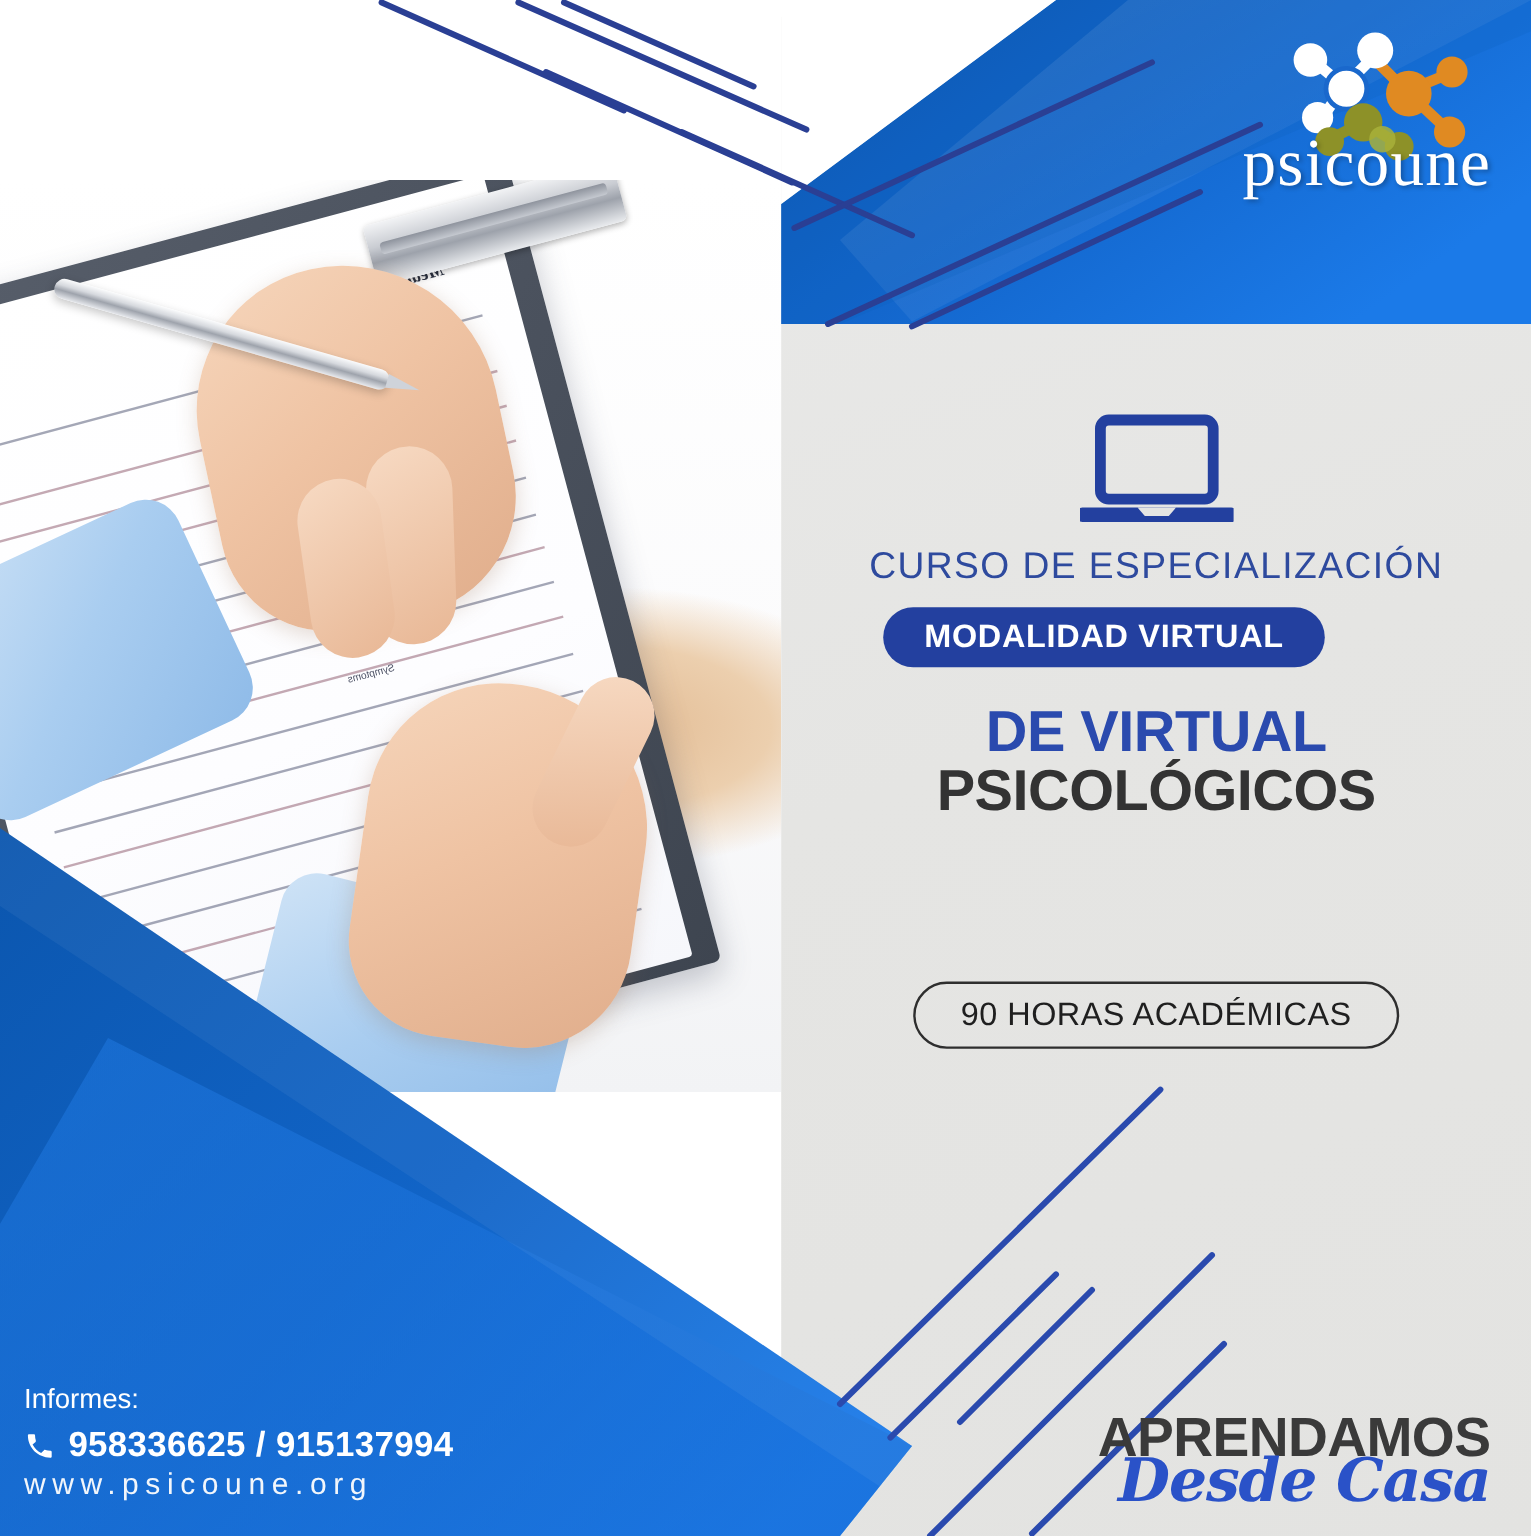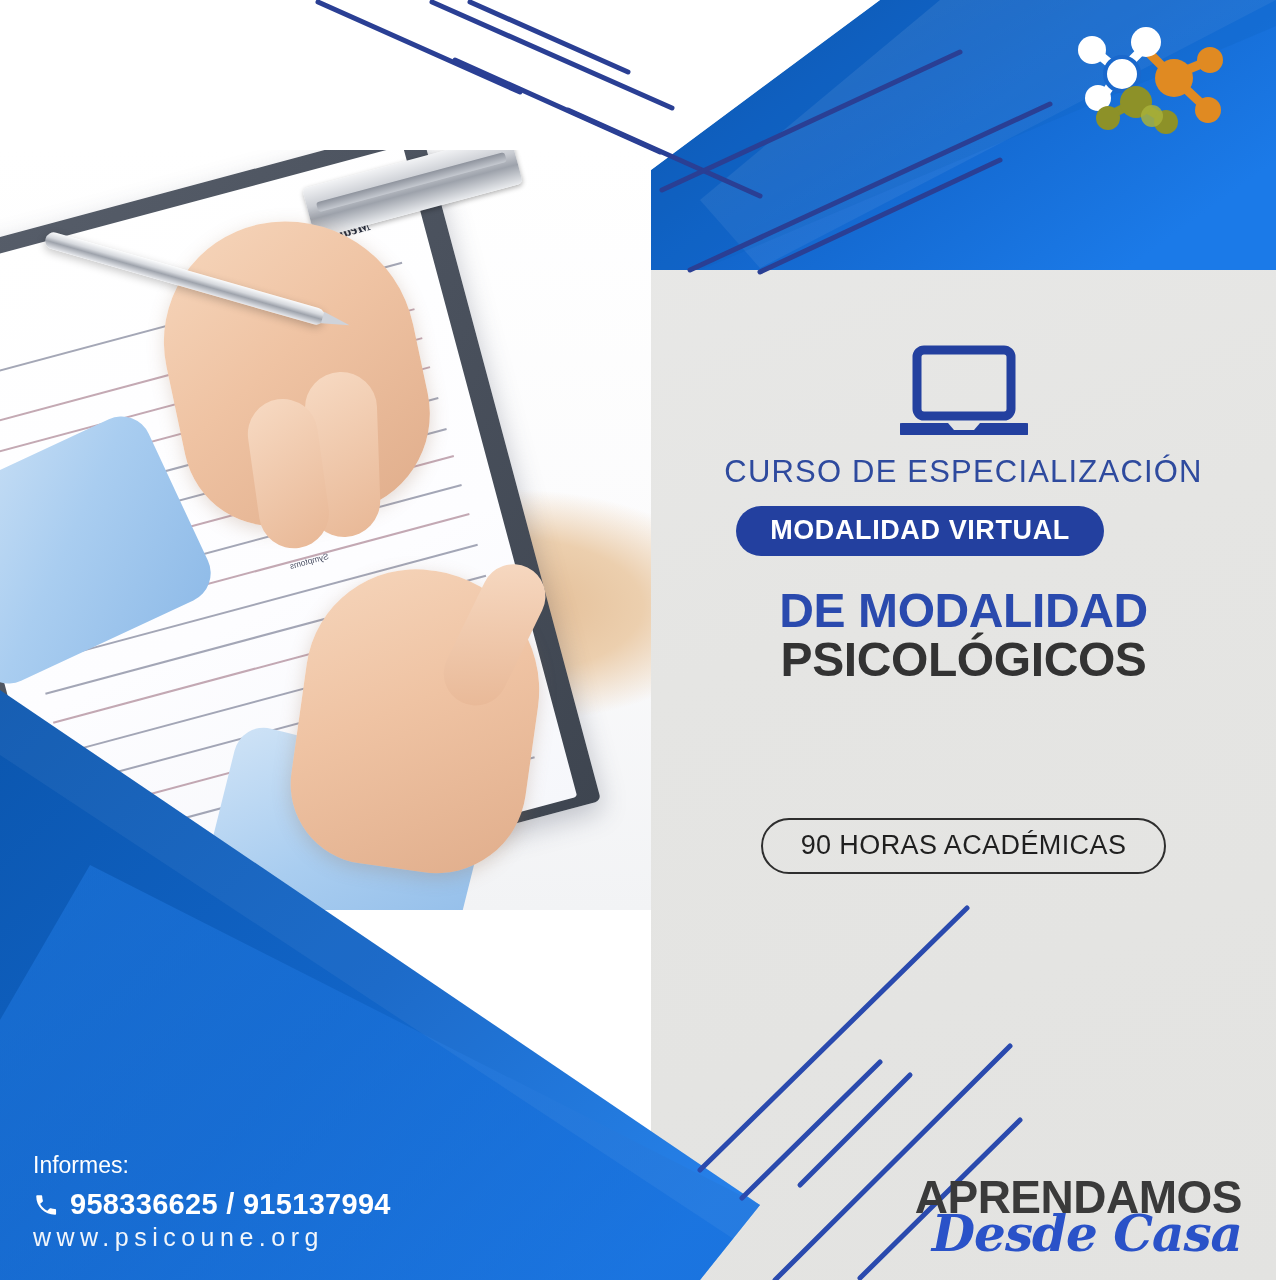--- a/index.html
+++ b/index.html
@@ -250,21 +250,21 @@
     font-family:"DejaVu Serif", serif;
     font-style:italic; font-weight:bold;
     font-size:50px;
     color:#2a52c8;
     line-height:.9;
     margin-top:-8px;
     letter-spacing:-1px;
   }
 
   
-  .contact{ position:absolute; left:33px; bottom:28px; }
+  .contact{ position:absolute; left:20px; bottom:28px; }
   .c-inf{ font-size:23px; color:#fff; margin-bottom:9px; }
   .c-phone{
     display:flex; align-items:center; gap:11px;
     font-size:29px; font-weight:bold; color:#fff;
     letter-spacing:.3px;
   }
   .c-web{
     margin-top:2px;
     font-size:25px; color:#f2f6fb;
     letter-spacing:5.5px;
@@ -340,21 +340,21 @@
         </svg>
       </div>
 
       <div class="kicker">CURSO DE ESPECIALIZACIÓN</div>
 
       <div class="badge">
         <span>MODALIDAD VIRTUAL</span>
       </div>
 
       <div class="title">
-        <div class="blue">DE MODALIDAD</div>
+        <div class="blue">DE VIRTUAL</div>
         <div>PSICOLÓGICOS</div>
       </div>
 
       <div class="hours">
         <span>90 HORAS ACADÉMICAS</span>
       </div>
 
     </div>
   </div>
 
@@ -439,20 +439,21 @@
       <circle cx="74" cy="88" r="13" fill="#ffffff"></circle>
       <circle cx="98" cy="64" r="17" fill="#ffffff" stroke="#1a68cc" stroke-width="4"></circle>
       <circle cx="150" cy="68" r="19" fill="#e08a22"></circle>
       <circle cx="186" cy="50" r="13" fill="#e08a22"></circle>
       <circle cx="184" cy="100" r="13" fill="#e08a22"></circle>
       <circle cx="112" cy="92" r="16" fill="#8d9128"></circle>
       <circle cx="84" cy="108" r="12" fill="#8d9128"></circle>
       <circle cx="142" cy="112" r="12" fill="#8d9128"></circle>
       <circle cx="128" cy="106" r="11" fill="#a8b03a" opacity="0.85"></circle>
     </svg>
+    <div class="logo-word">psicoune</div>
   </div>
 
   <div class="contact">
     <div class="c-inf">Informes:</div>
     <div class="c-phone">
       <svg width="26" height="26" viewBox="0 0 24 24">
         <path fill="#ffffff" d="M6.6 10.8c1.4 2.8 3.8 5.1 6.6 6.6l2.2-2.2c.3-.3.7-.4 1.1-.2 1.2.4 2.5.6 3.8.6.6 0 1 .4 1 1V20c0 .6-.4 1-1 1C10.6 21 3 13.4 3 4c0-.6.4-1 1-1h3.5c.6 0 1 .4 1 1 0 1.3.2 2.6.6 3.8.1.4 0 .8-.2 1.1l-2.3 1.9z"></path>
       </svg>
       <span>958336625 / 915137994</span>
     </div>

